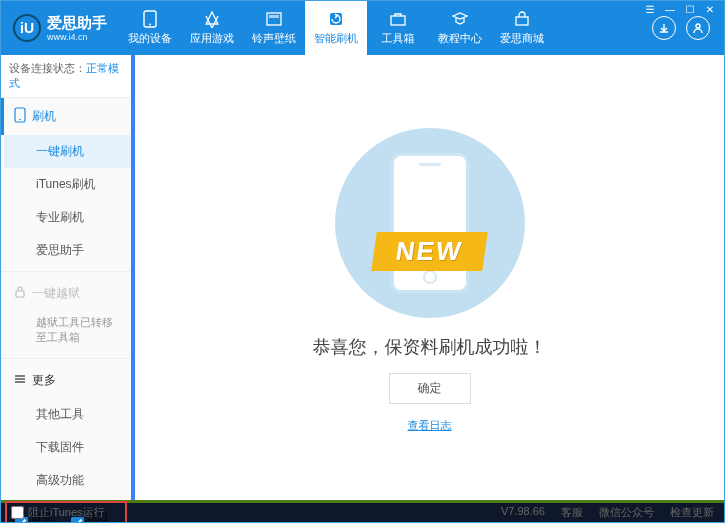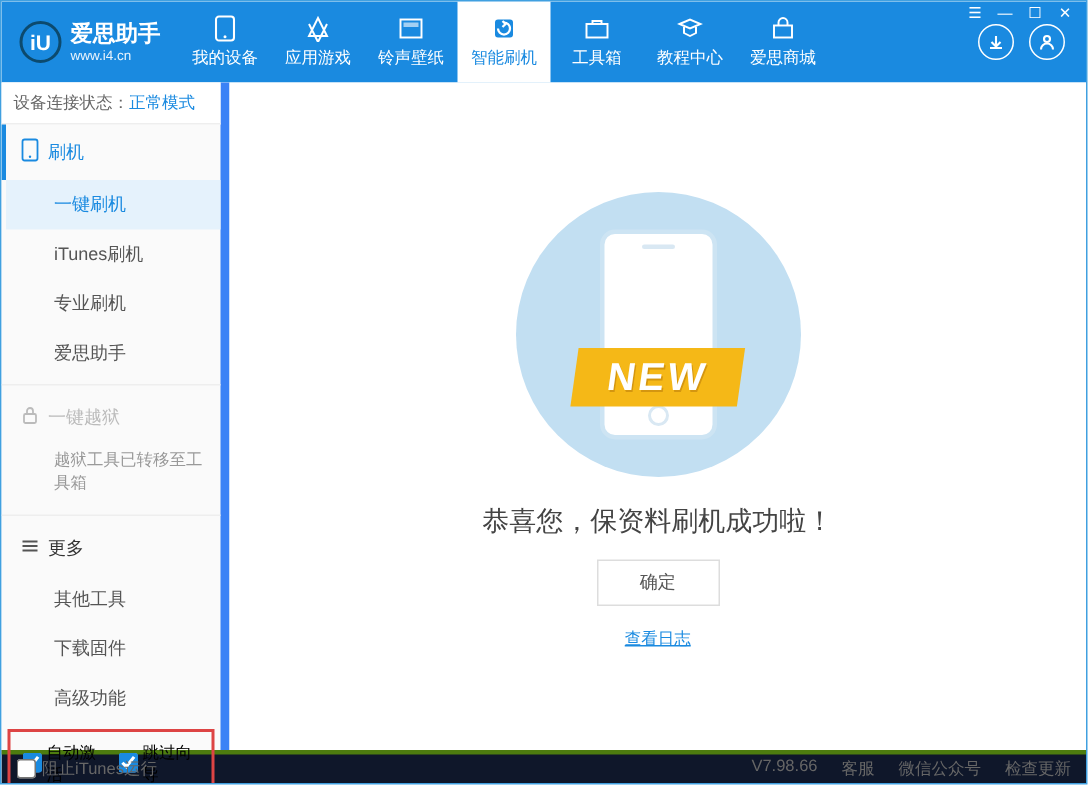--- a/index.html
+++ b/index.html
@@ -14,21 +14,21 @@
     .nav-tabs { display: flex; flex: 1; }
     .nav-tab { width: 62px; display: flex; flex-direction: column; align-items: center; justify-content: center; gap: 3px; cursor: pointer; font-size: 11px; }
     .nav-tab.active { background: #fff; color: #1a8ae0; }
     .nav-icon { width: 20px; height: 18px; display: flex; align-items: center; justify-content: center; }
     .win-controls { position: absolute; top: 2px; right: 6px; display: flex; gap: 2px; font-size: 10px; }
     .win-btn { width: 18px; height: 14px; display: flex; align-items: center; justify-content: center; cursor: pointer; color: #fff; }
     .right-icons { display: flex; align-items: center; gap: 10px; padding: 0 14px; }
     .circle-btn { width: 24px; height: 24px; border: 1.5px solid #fff; border-radius: 50%; display: flex; align-items: center; justify-content: center; cursor: pointer; }
     
     .main { display: flex; height: calc(100% - 54px - 22px); }
-    .sidebar { width: 152px; border-right: 6px solid #3b82f6; display: flex; flex-direction: column; background: #fafafa; }
+    .sidebar { width: 134px; border-right: 4px solid #3b82f6; display: flex; flex-direction: column; background: #fafafa; }
     .status-bar { padding: 6px 8px; font-size: 11px; color: #666; border-bottom: 1px solid #eee; background: #fff; }
     .status-val { color: #1a8ae0; }
     
     .side-section { border-left: 3px solid transparent; }
     .side-header { display: flex; align-items: center; gap: 6px; padding: 9px 10px; color: #333; cursor: pointer; font-size: 12px; }
     .side-header.flash { border-left: 3px solid #1a8ae0; color: #1a8ae0; margin-left: -3px; }
     .side-item { padding: 8px 10px 8px 32px; color: #555; cursor: pointer; font-size: 12px; }
     .side-item.active { background: #e5f2fc; color: #1a8ae0; padding-left: 32px; }
     .side-note { font-size: 11px; color: #999; padding: 4px 10px 8px 32px; line-height: 1.4; }
     .side-hr { border: none; border-top: 1px solid #eee; margin: 4px 0; }

